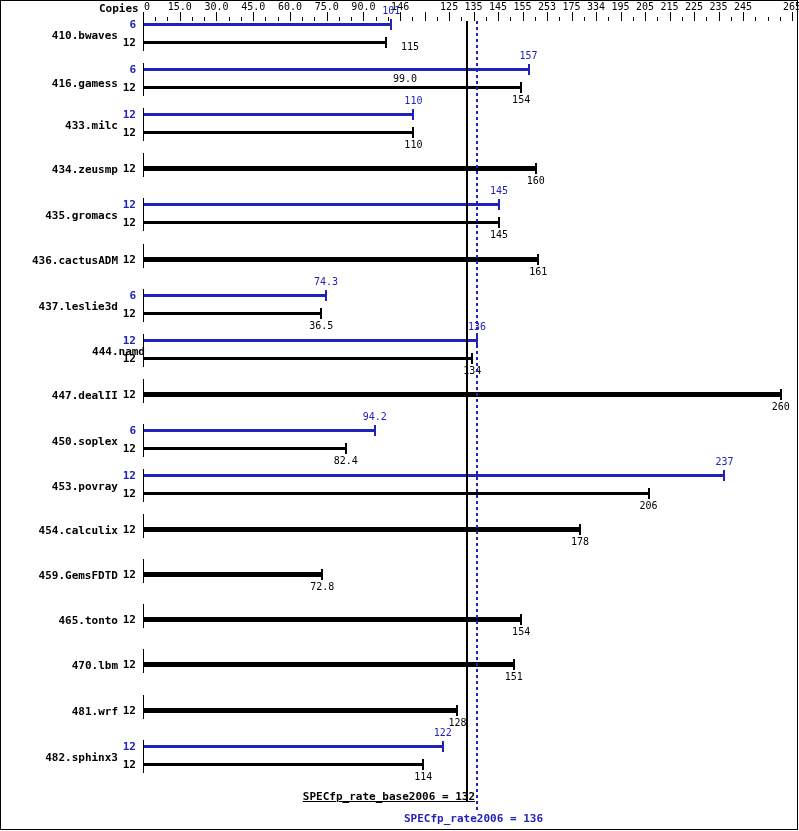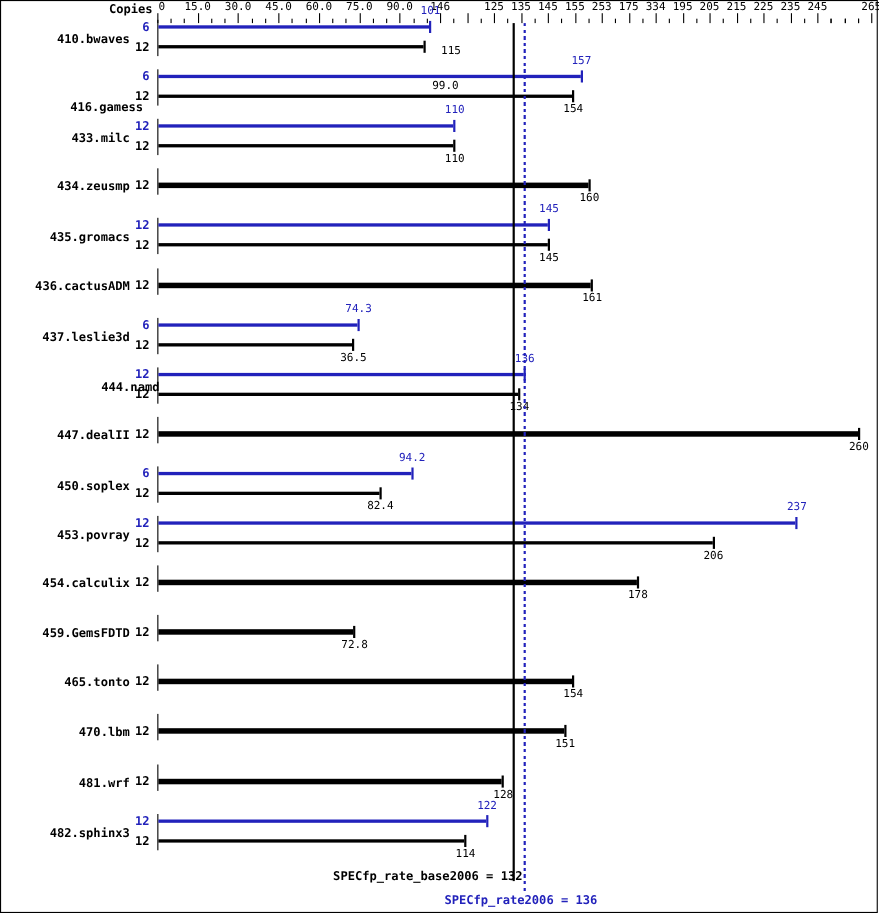--- a/index.html
+++ b/index.html
@@ -133,20 +133,21 @@
   .val-label.base { color: #000000; }
 
   
   .footer-base {
     position: absolute;
     font-size: 11px;
     font-weight: bold;
     color: #000000;
     white-space: nowrap;
     text-align: right;
+    text-decoration: underline;
   }
   .footer-peak {
     position: absolute;
     font-size: 11px;
     font-weight: bold;
     color: #2222bb;
     white-space: nowrap;
   }
 </style>
 </head>
@@ -244,21 +245,21 @@
       <div class="bench-label" style="top: 29px;">410.bwaves</div>
       <div class="row-axis-tick" style="top: 18px; height: 33px;"></div>
       <div class="copies-val peak" style="left: 110px; top: 18px;">6</div>
       <div class="bar peak" style="top: 23px; width: 246.355px;"></div>
       <div class="cap peak" style="left: 390.355px; top: 19px; height: 11px;"></div>
       <div class="val-label peak" style="left: 391.355px; top: 5px;">101</div>
       <div class="copies-val base" style="left: 110px; top: 36px;">12</div>
       <div class="bar base" style="top: 41px; width: 241.457px;"></div>
       <div class="cap base" style="left: 385.457px; top: 37px; height: 11px;"></div>
       <div class="val-label base" style="left: 405px; top: 49px; margin-top: 24px;">99.0</div>
-      <div class="bench-label" style="top: 91px; margin-left: 12px;">416.gamess</div>
+      <div class="bench-label" style="top: 77px;">416.gamess</div>
       <div class="row-axis-tick" style="top: 63.1px; height: 33px;"></div>
       <div class="copies-val peak" style="left: 110px; top: 63.1px;">6</div>
       <div class="bar peak" style="top: 68.1px; width: 383.502px;"></div>
       <div class="cap peak" style="left: 527.502px; top: 64.1px; height: 11px;"></div>
       <div class="val-label peak" style="left: 528.502px; top: 50.1px;">157</div>
       <div class="copies-val base" style="left: 110px; top: 81.1px;">12</div>
       <div class="bar base" style="top: 86.1px; width: 376.155px;"></div>
       <div class="cap base" style="left: 520.155px; top: 82.1px; height: 11px;"></div>
       <div class="val-label base" style="left: 521.155px; top: 94.1px;">154</div>
       <div class="bench-label" style="top: 119.2px;">433.milc</div>

